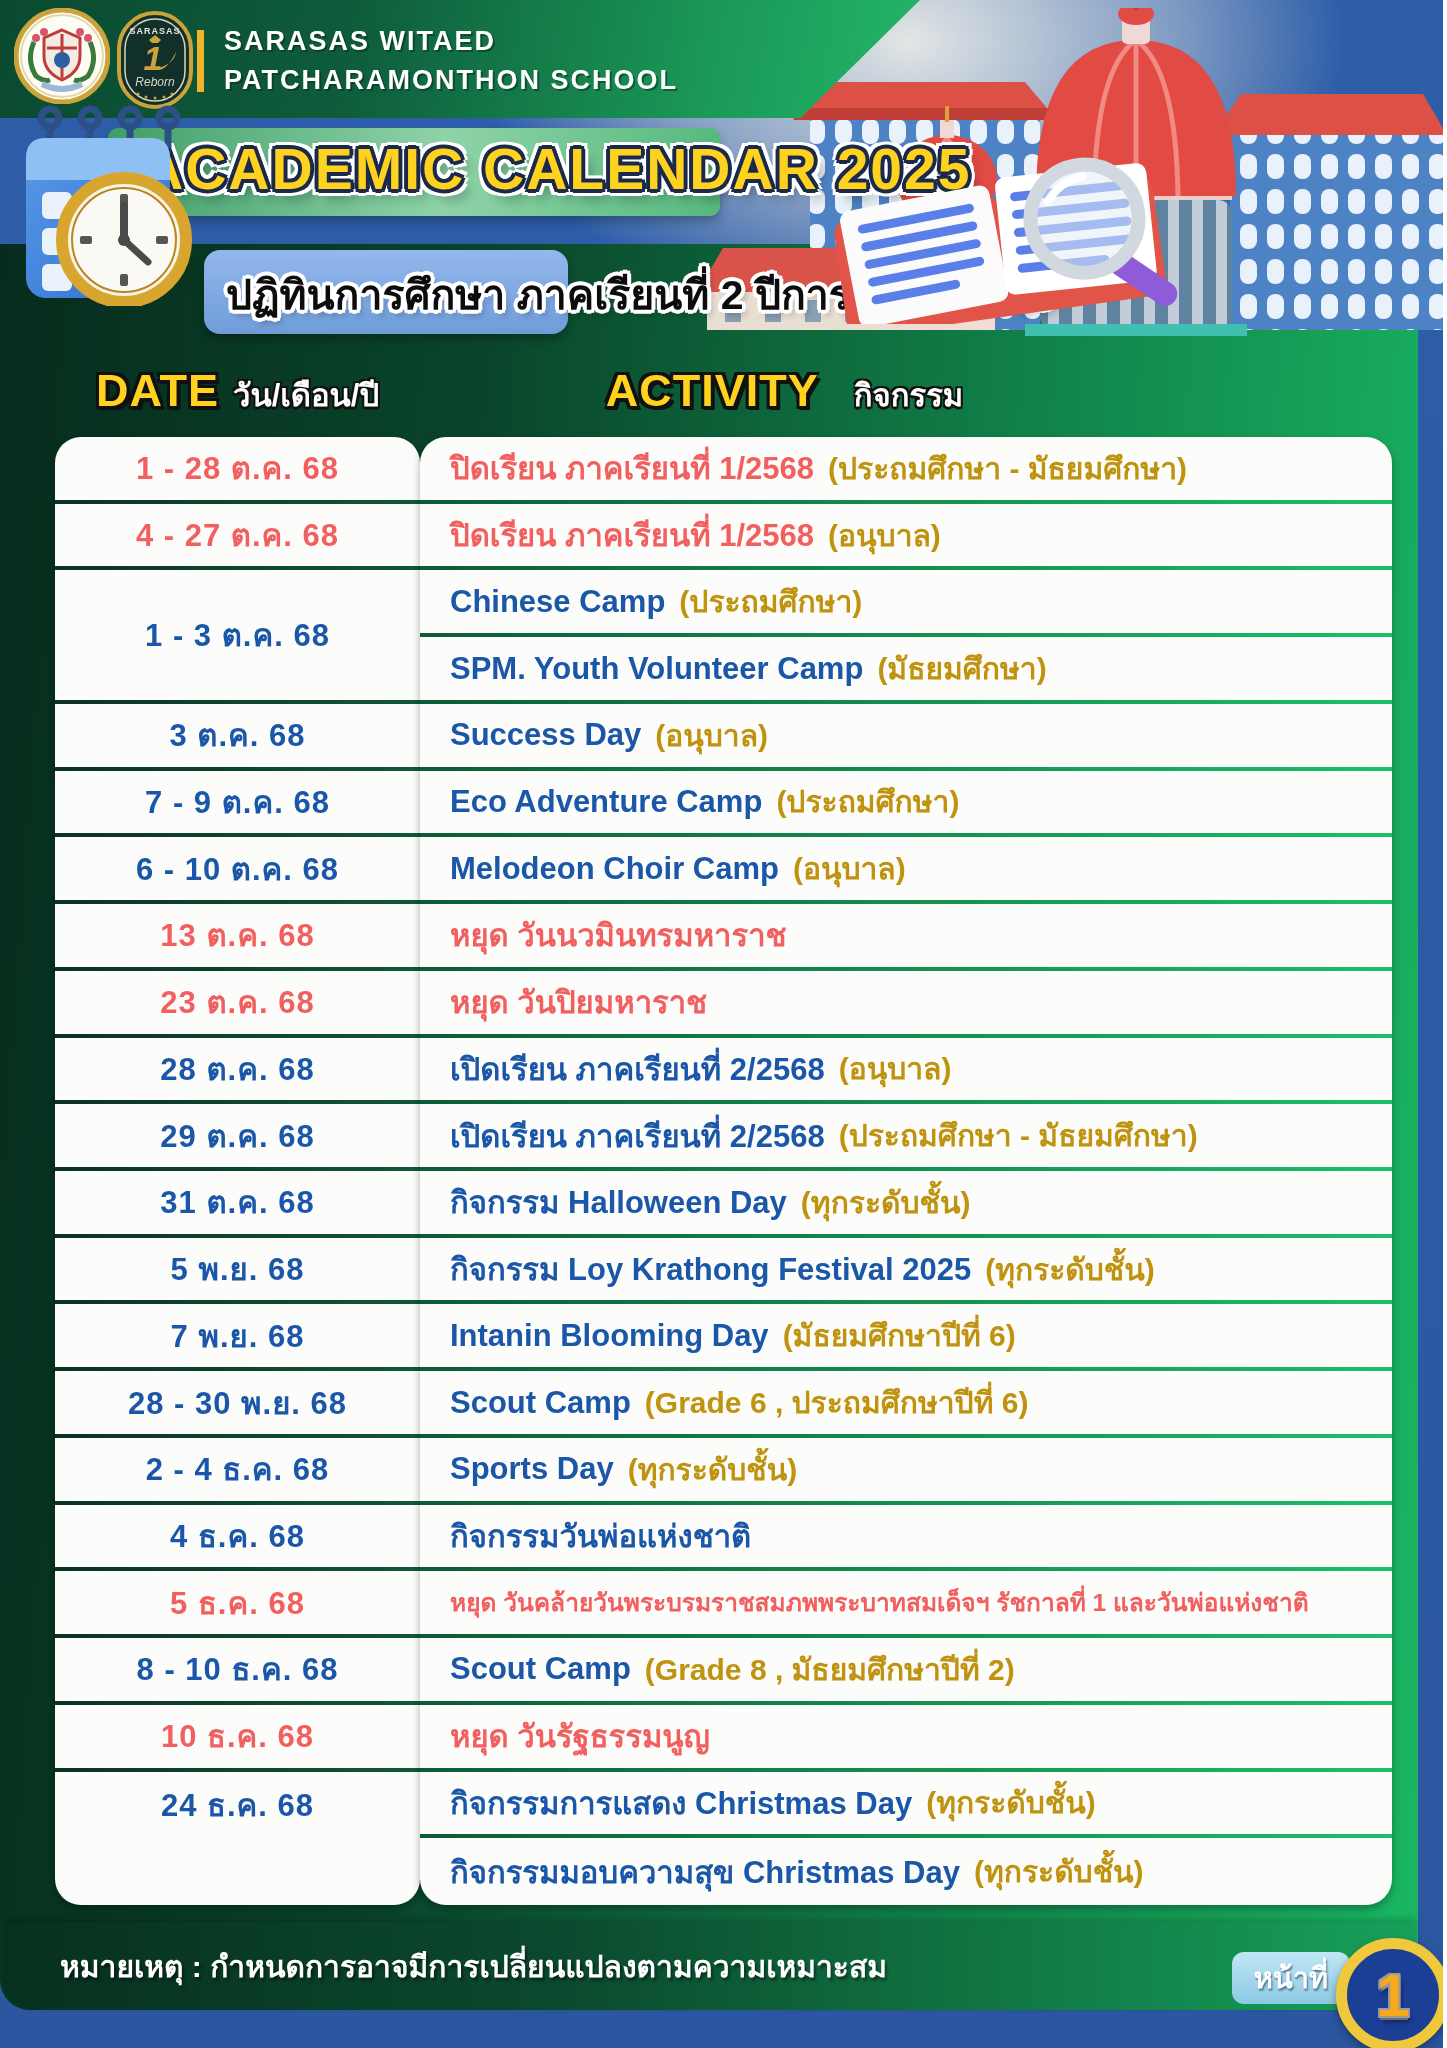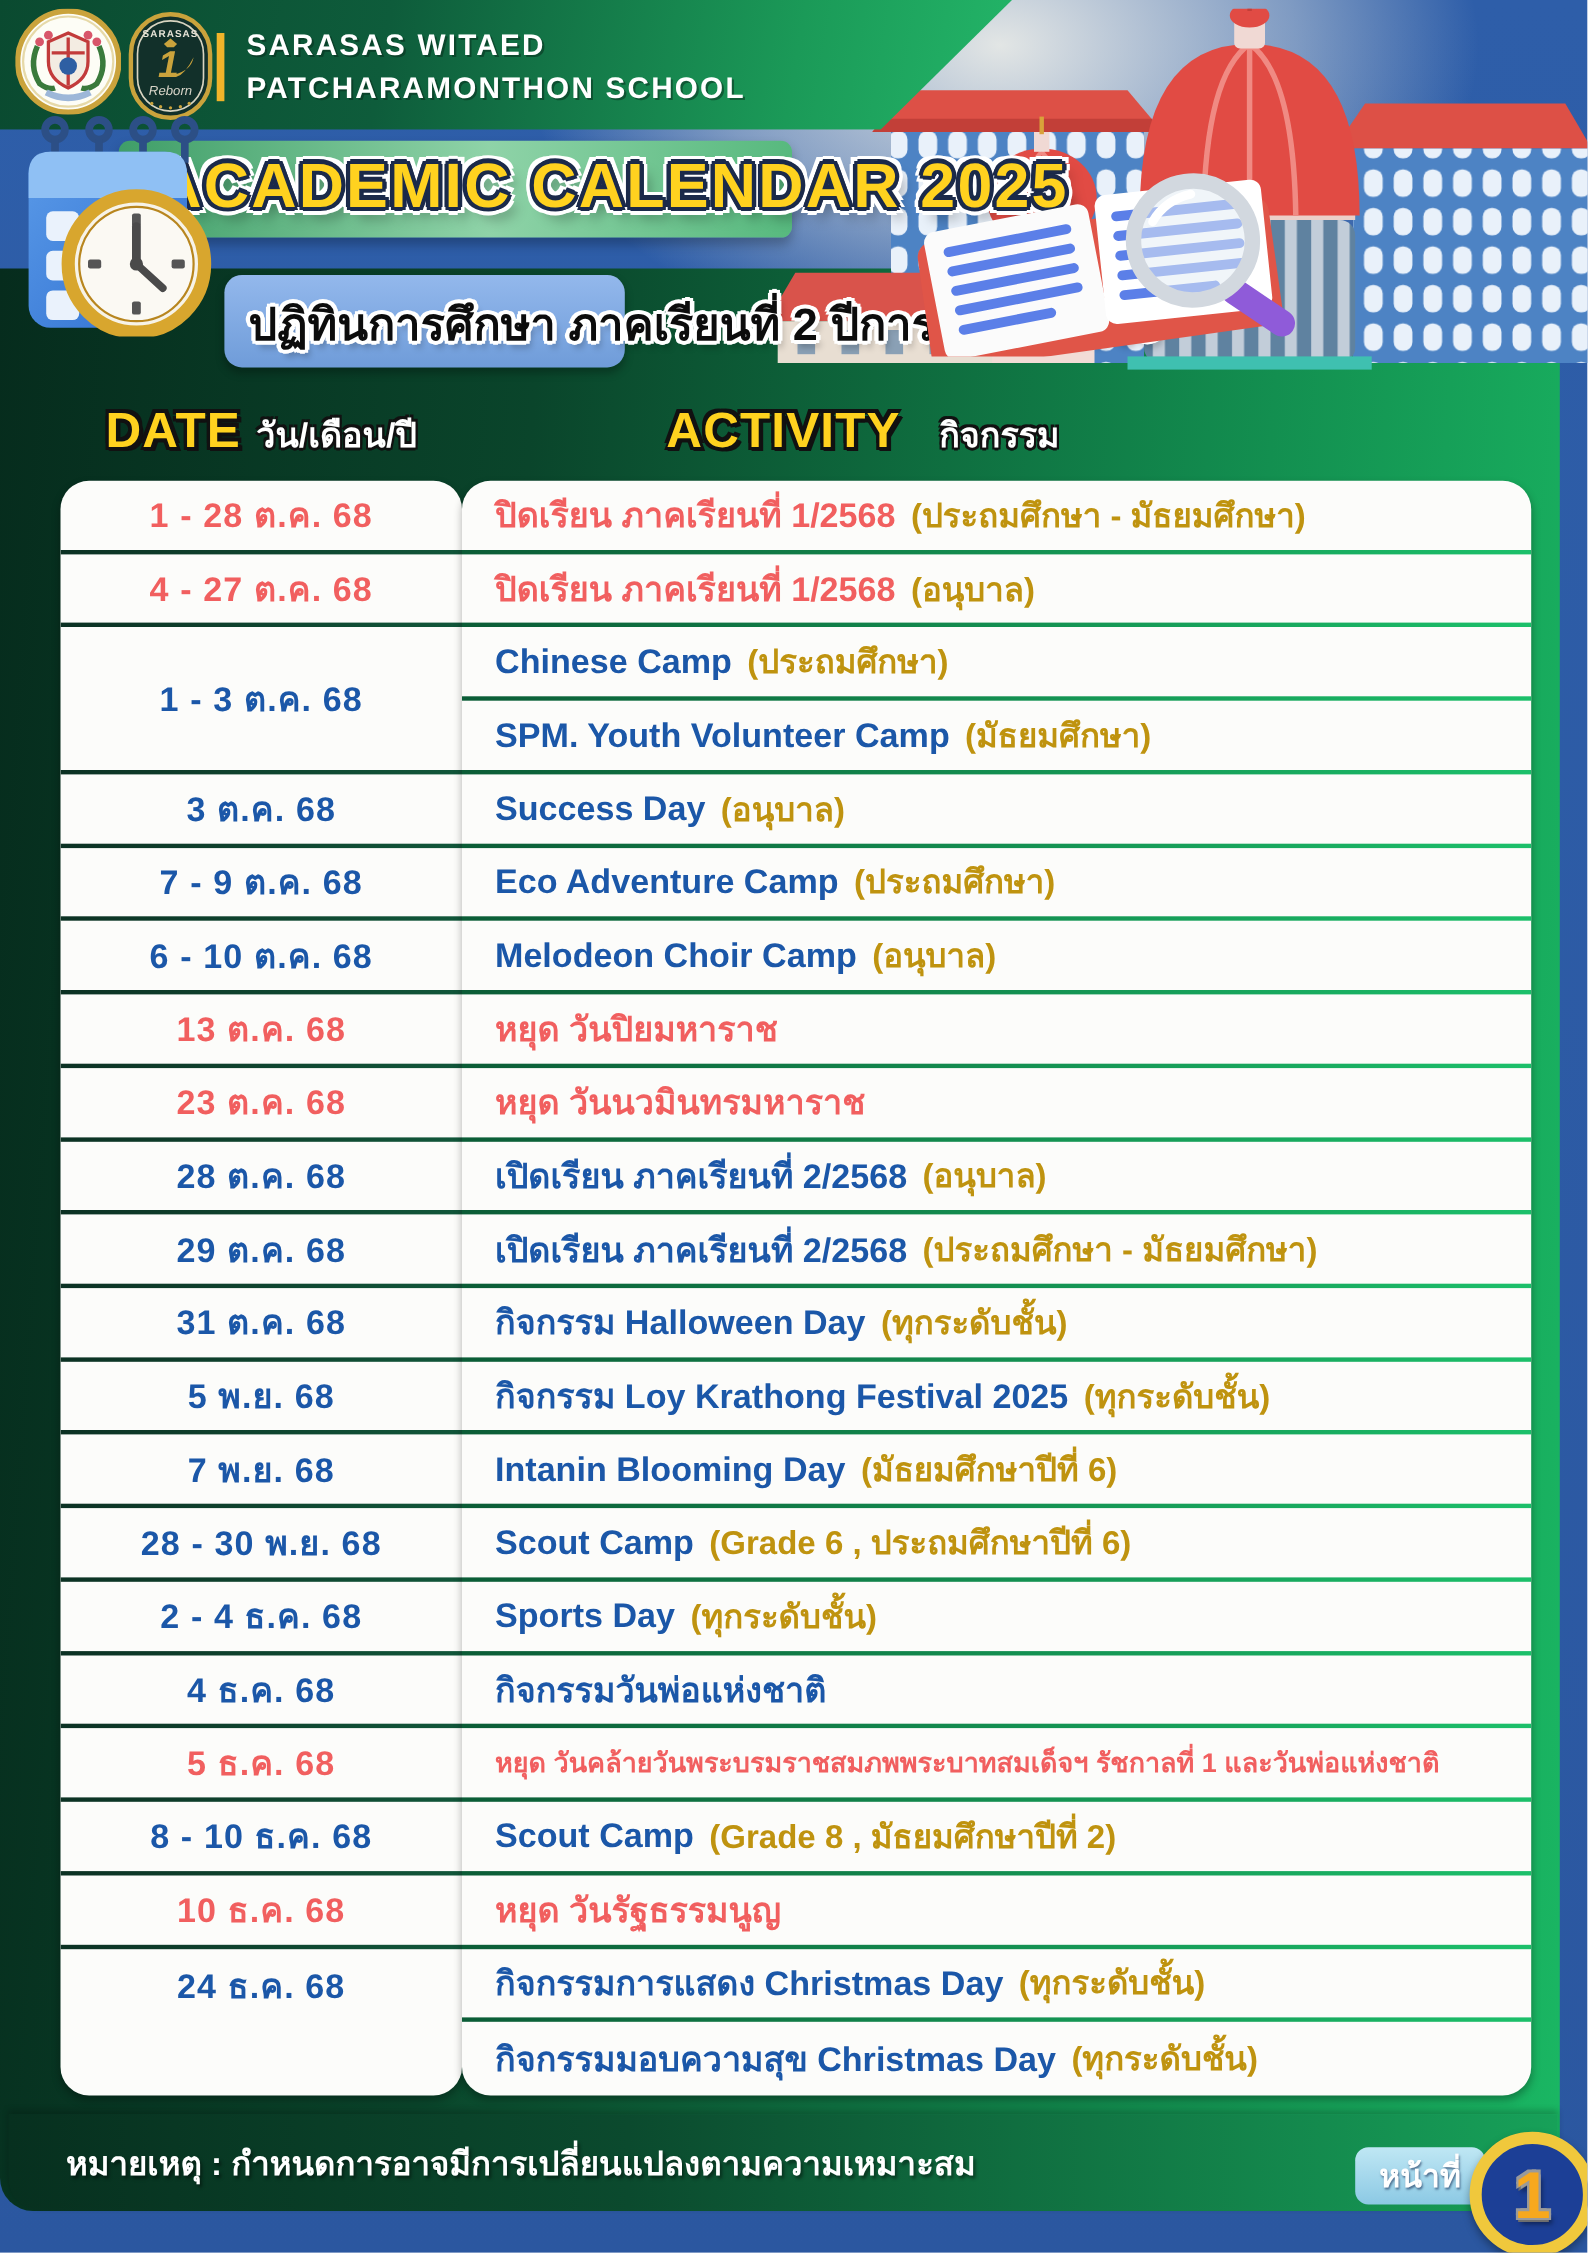--- a/index.html
+++ b/index.html
@@ -386,28 +386,28 @@
         </div>
       <div class="acell">
           <span class="main blue">Eco Adventure Camp</span>
           <span class="note">(ประถมศึกษา)</span>
         </div>
       <div class="acell">
           <span class="main blue">Melodeon Choir Camp</span>
           <span class="note">(อนุบาล)</span>
         </div>
       <div class="acell">
+          <span class="main red">หยุด วันนวมินทรมหาราช</span>
+          <span class="note"></span>
+        </div>
+      <div class="acell">
           <span class="main red">หยุด วันปิยมหาราช</span>
           <span class="note"></span>
         </div>
       <div class="acell">
-          <span class="main red">หยุด วันนวมินทรมหาราช</span>
-          <span class="note"></span>
-        </div>
-      <div class="acell">
           <span class="main blue">เปิดเรียน ภาคเรียนที่ 2/2568</span>
           <span class="note">(อนุบาล)</span>
         </div>
       <div class="acell">
           <span class="main blue">เปิดเรียน ภาคเรียนที่ 2/2568</span>
           <span class="note">(ประถมศึกษา - มัธยมศึกษา)</span>
         </div>
       <div class="acell">
           <span class="main blue">กิจกรรม Halloween Day</span>
           <span class="note">(ทุกระดับชั้น)</span>

